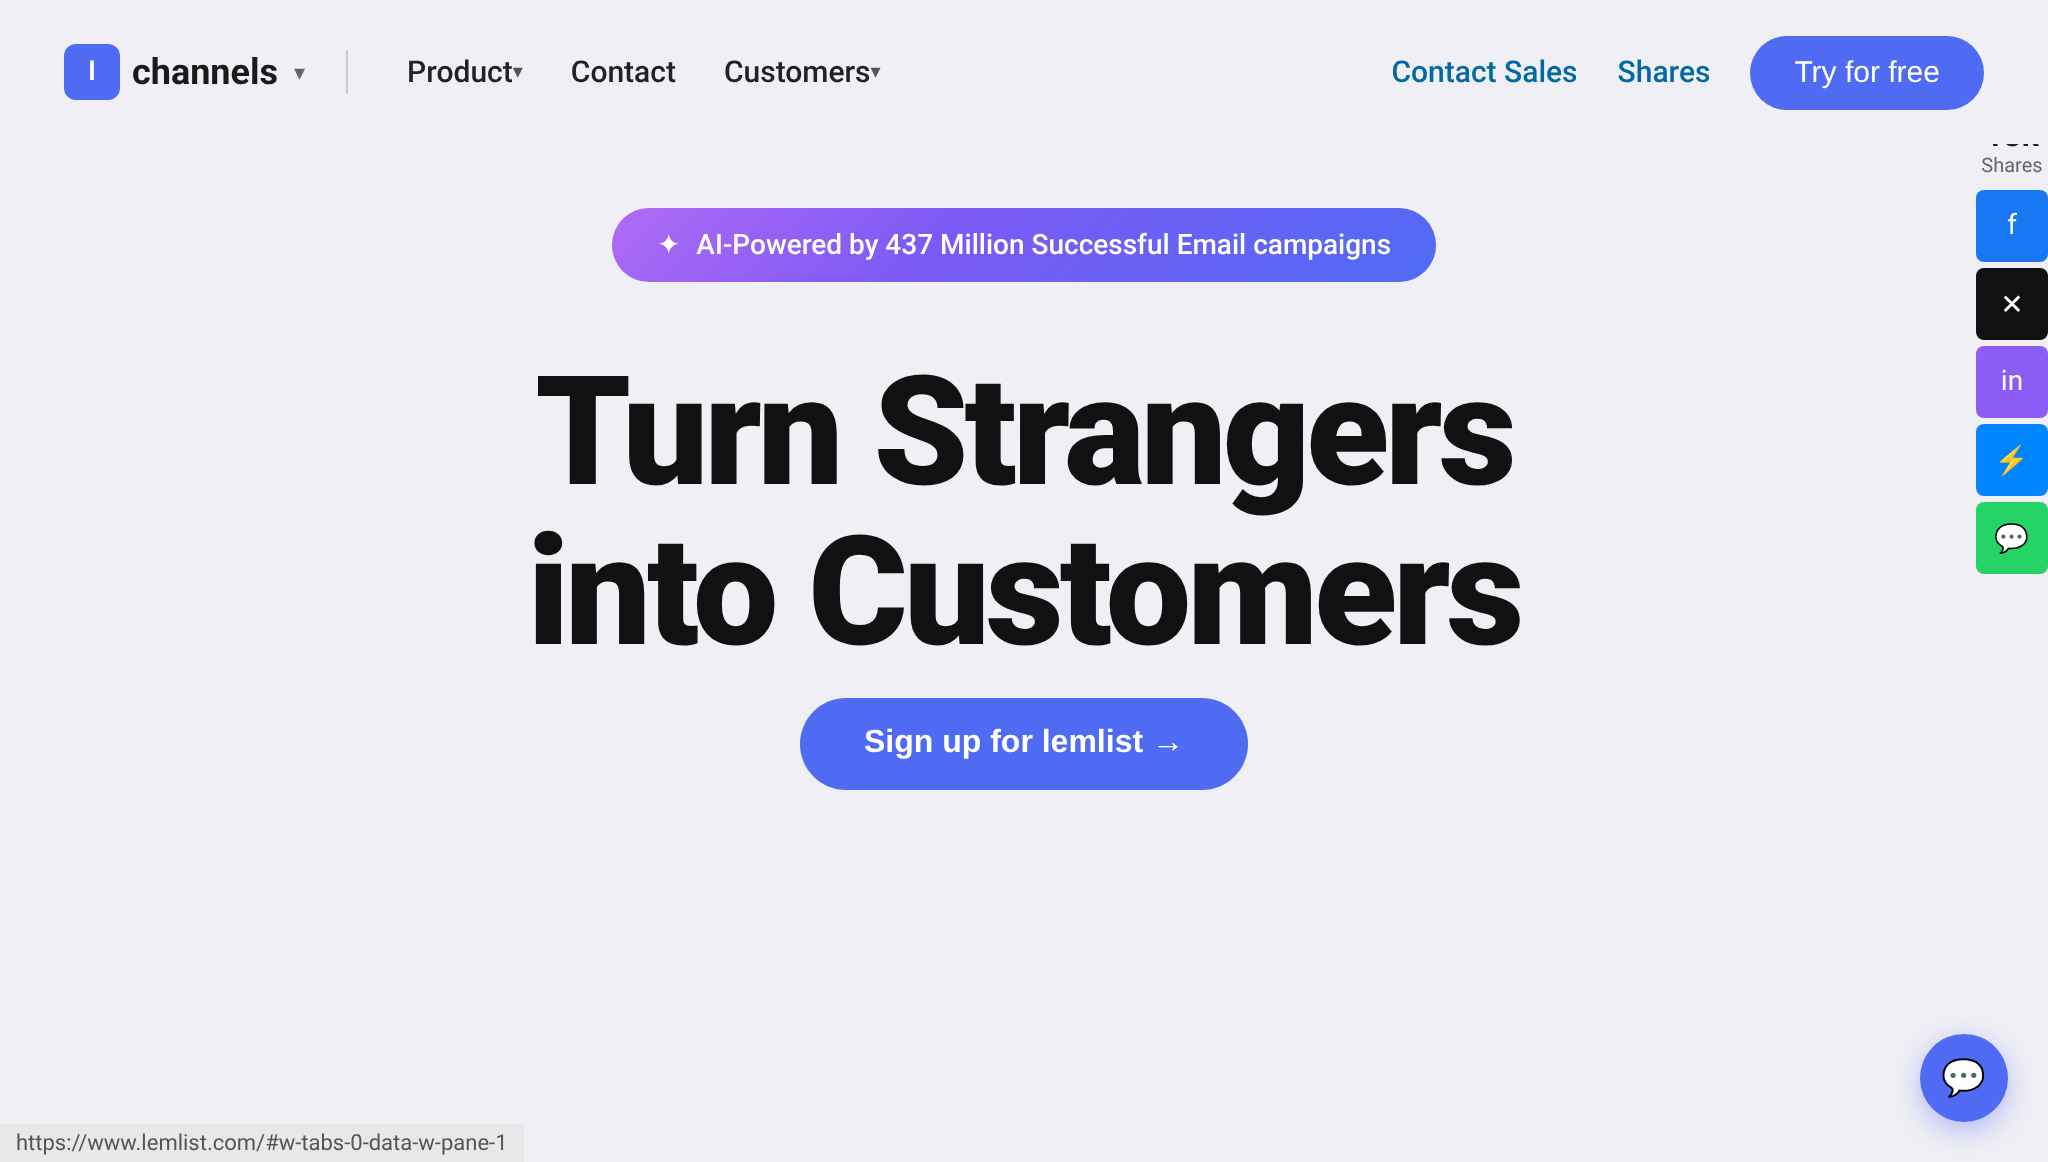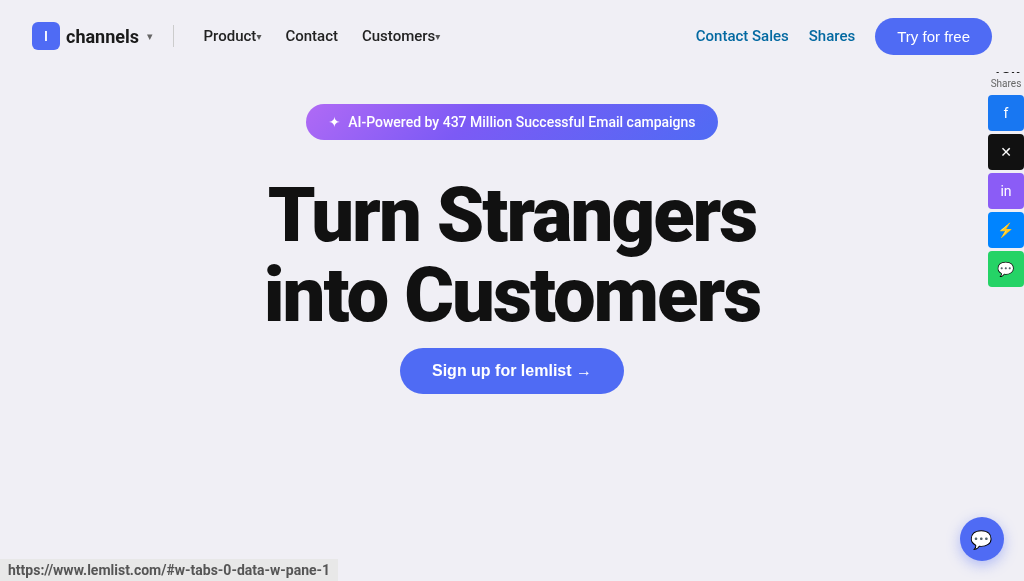--- a/index.html
+++ b/index.html
@@ -246,23 +246,22 @@
       box-shadow: 0 4px 14px rgba(79,107,244,0.4);
     }
 
     
     .status-bar {
       position: absolute;
       bottom: 0;
       left: 0;
       background: #e8e8e8;
       color: #555;
-      font-size: 14px;
+      font-size: 11px;
       padding: 3px 8px;
-      font-weight: bold;
     }
   </style>
 </head>
 <body>
 
 <nav>
   <div class="nav-left">
     <div class="logo-wrapper">
       <div class="logo-icon">
         <span>l</span>

